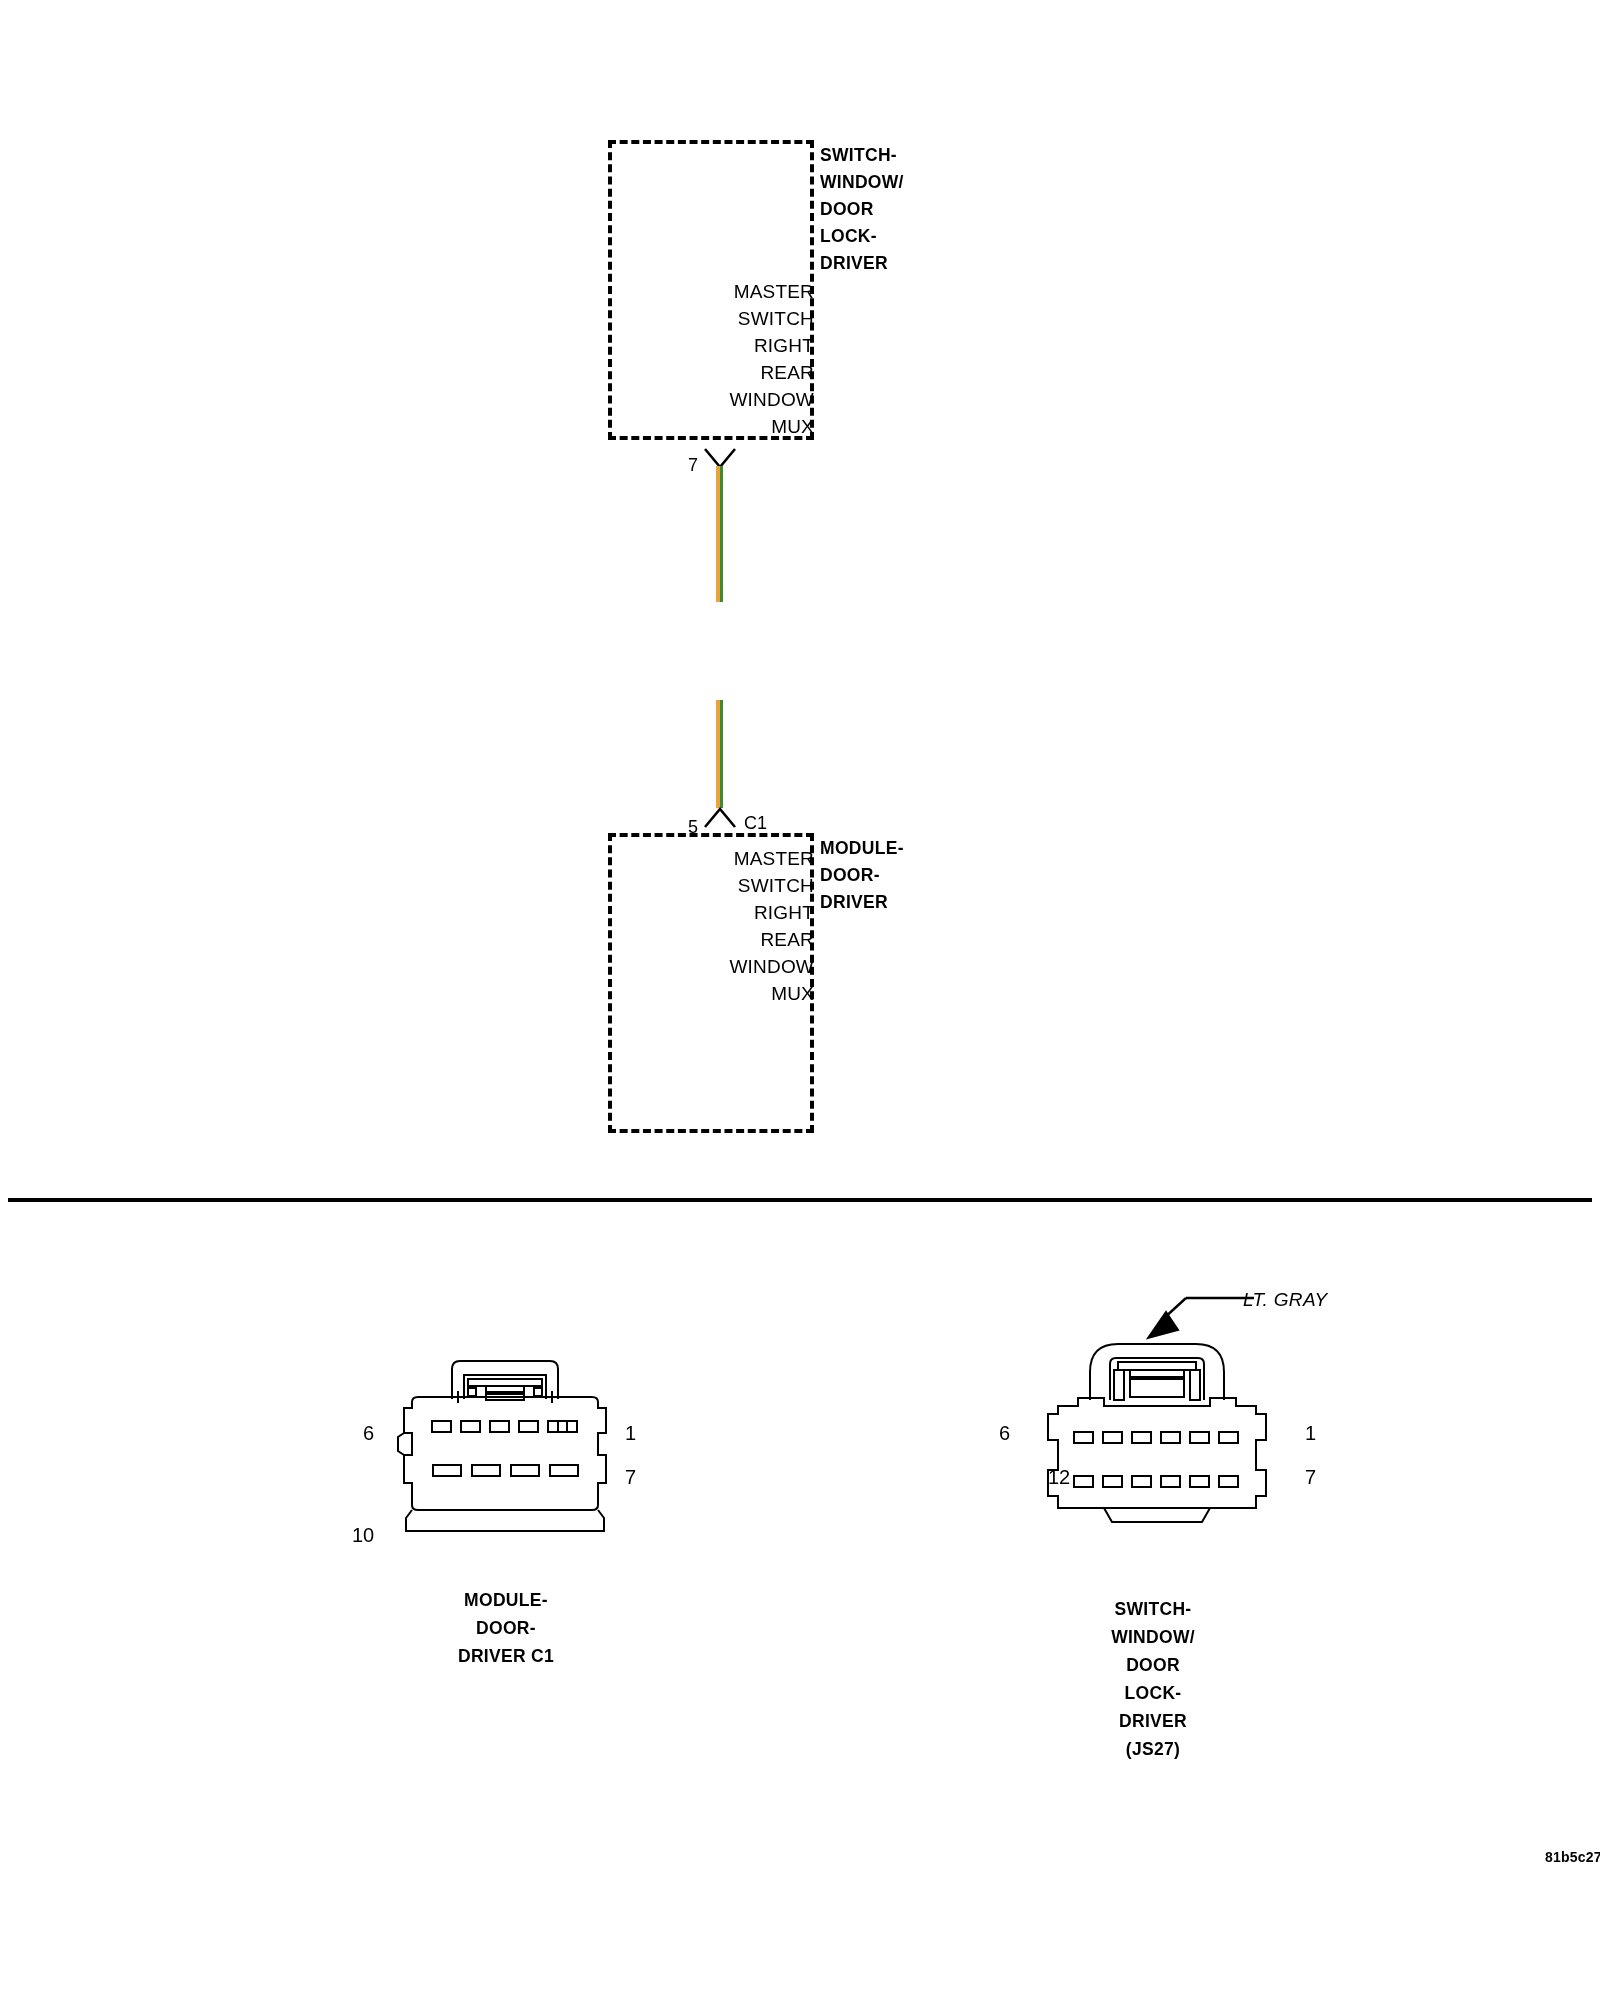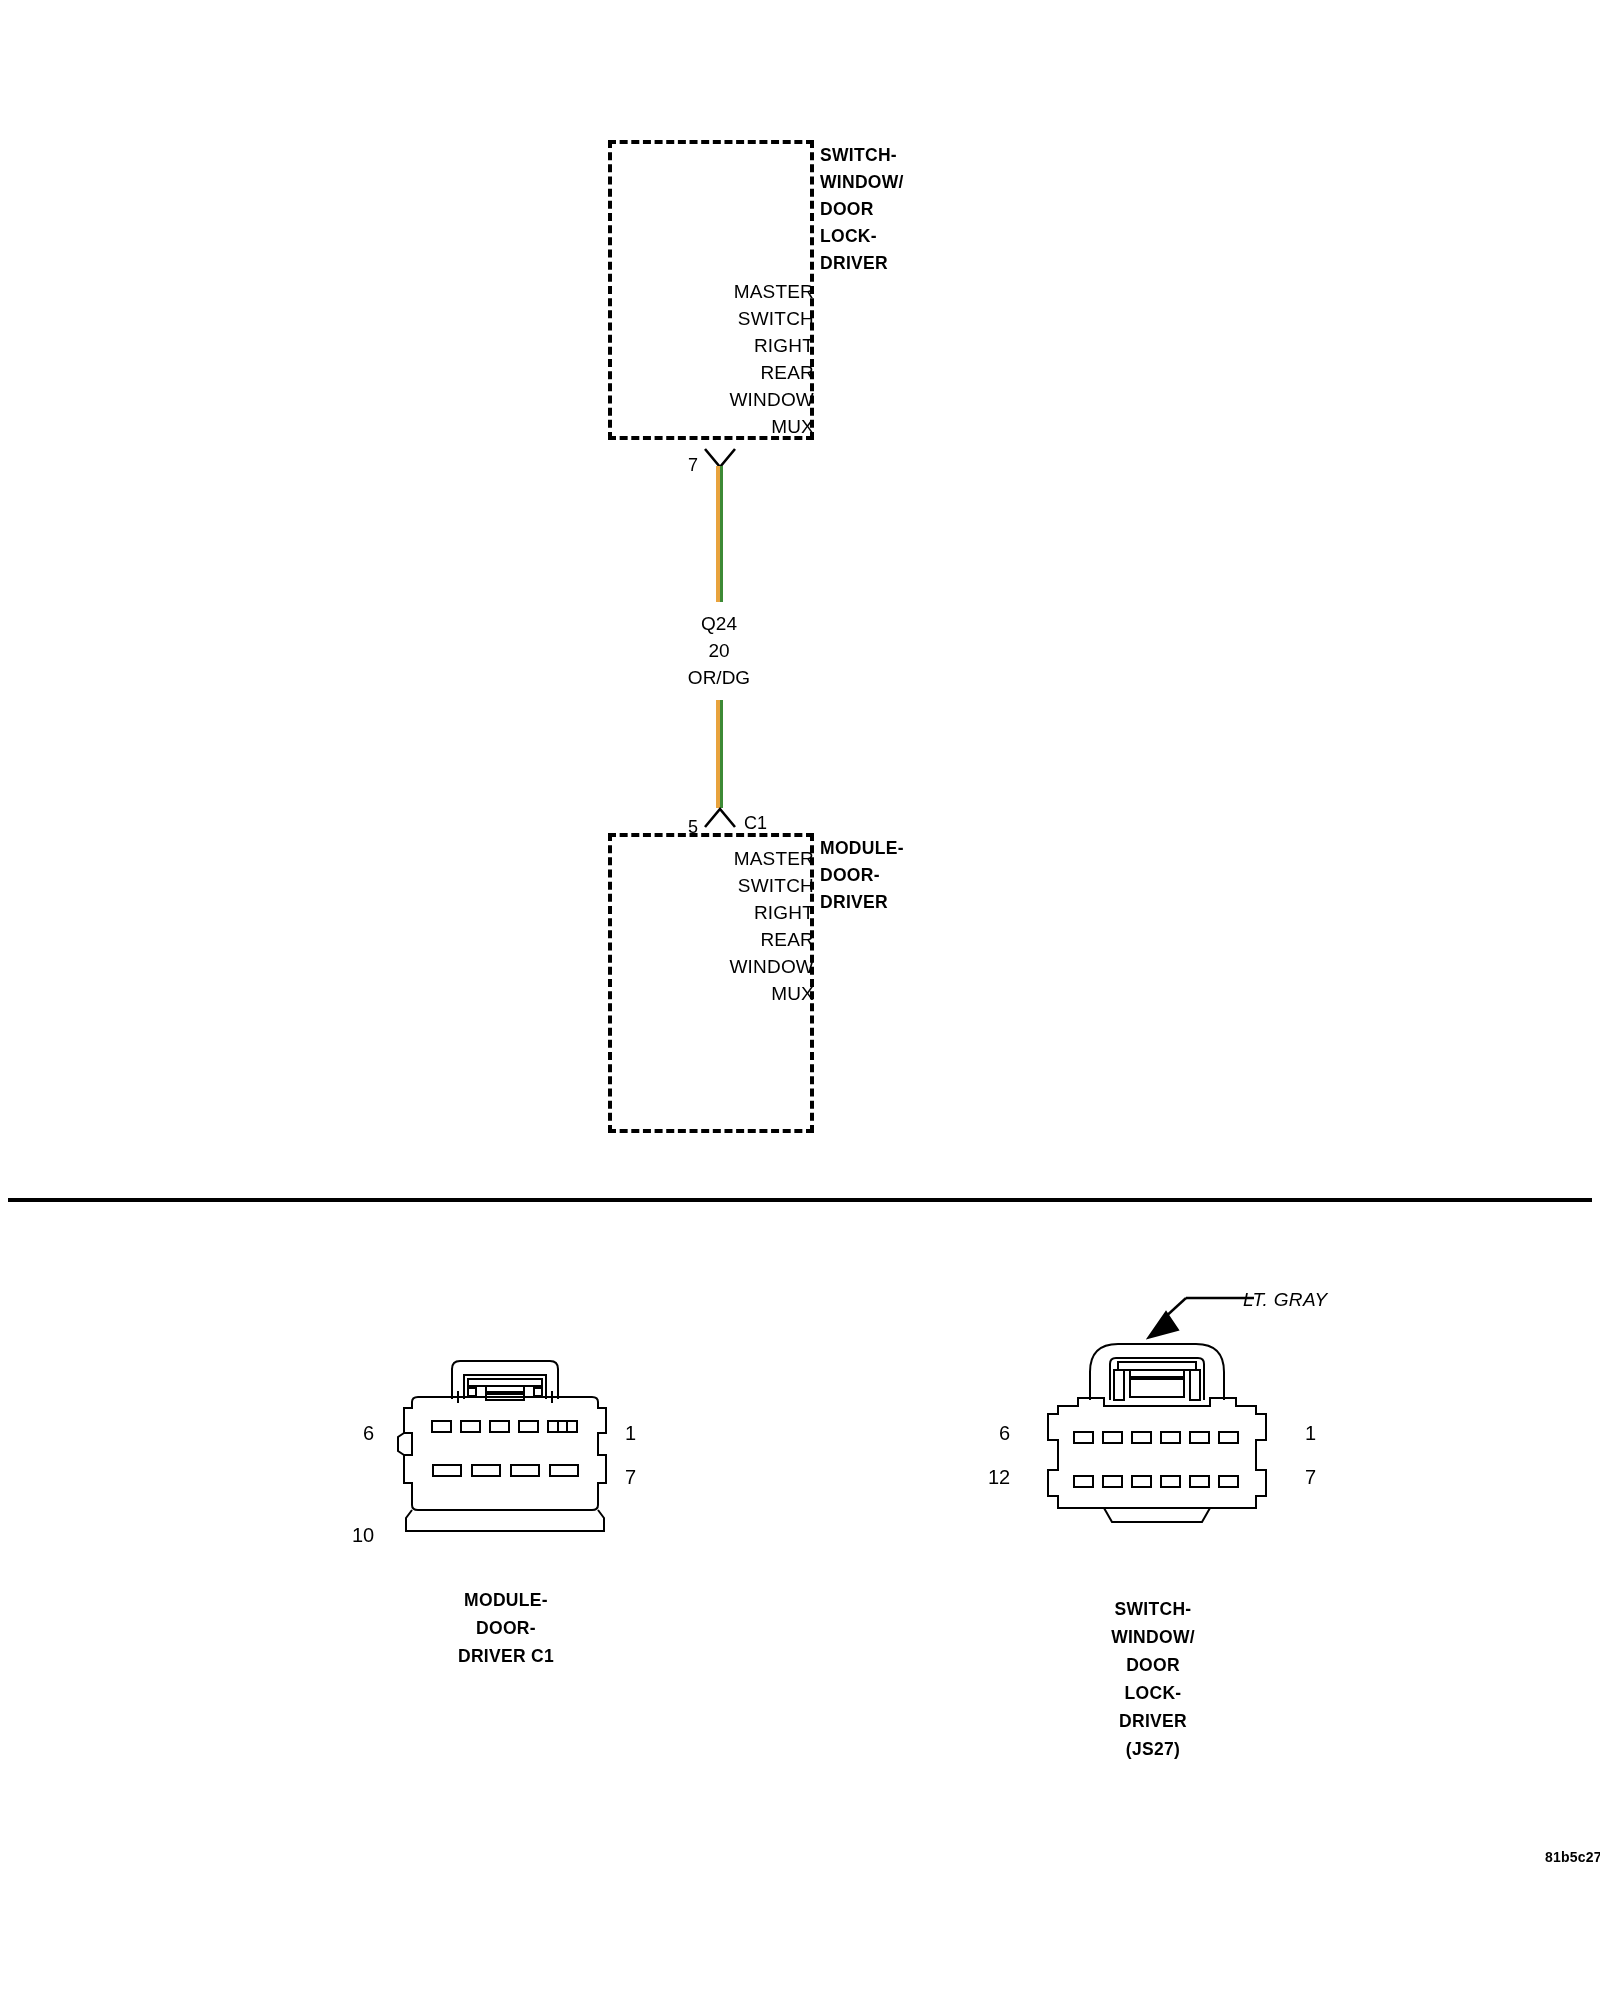--- a/index.html
+++ b/index.html
@@ -118,23 +118,20 @@
 
   <svg class="vee" style="left:704px;top:448px;" width="32" height="22" viewBox="0 0 32 22">
     <path d="M1 1 L16 19 L31 1" fill="none" stroke="#000" stroke-width="2.6"></path>
   </svg>
 
   <div class="wire" style="left:716px;top:466px;height:136px;">
     <div class="s1" style="background:#E8A33D;"></div>
     <div class="s2" style="background:#3D8A35;"></div>
   </div>
 
-  <div class="wirelabel" style="left:619px;top:610px;width:200px;">Q24
-20
-OR/DG</div>
 
   <div class="wire" style="left:716px;top:700px;height:108px;">
     <div class="s1" style="background:#E8A33D;"></div>
     <div class="s2" style="background:#3D8A35;"></div>
   </div>
 
   <svg class="vee" style="left:704px;top:806px;" width="32" height="22" viewBox="0 0 32 22">
     <path d="M1 21 L16 3 L31 21" fill="none" stroke="#000" stroke-width="2.6"></path>
   </svg>
 
@@ -254,21 +251,21 @@
 
   <svg style="position:absolute;left:1146px;top:1290px;" width="110" height="60" viewBox="0 0 110 60">
     <path d="M108 8 L40 8" fill="none" stroke="#000" stroke-width="2.4"></path>
     <path d="M40 8 L16 30" fill="none" stroke="#000" stroke-width="2.4"></path>
     <path d="M20 22 L2 48 L32 40 Z" fill="#000" stroke="#000" stroke-width="2"></path>
   </svg>
   <div class="callout-text" style="left:1243px;top:1290px;font-style:italic;">LT. GRAY</div>
 
   <div class="side-num" style="left:999px;top:1423px;">6</div>
   <div class="side-num" style="left:1305px;top:1423px;">1</div>
-  <div class="side-num" style="left:988px;top:1467px;">12</div>
+  <div class="side-num" style="left:1048px;top:1467px;">12</div>
   <div class="side-num" style="left:1305px;top:1467px;">7</div>
 
   <div class="caption" style="left:1043px;top:1595px;width:220px;">SWITCH-
 WINDOW/
 DOOR
 LOCK-
 DRIVER
 (JS27)</div>
 
   <div class="figcode" style="left:1545px;top:1850px;">81b5c274</div>

